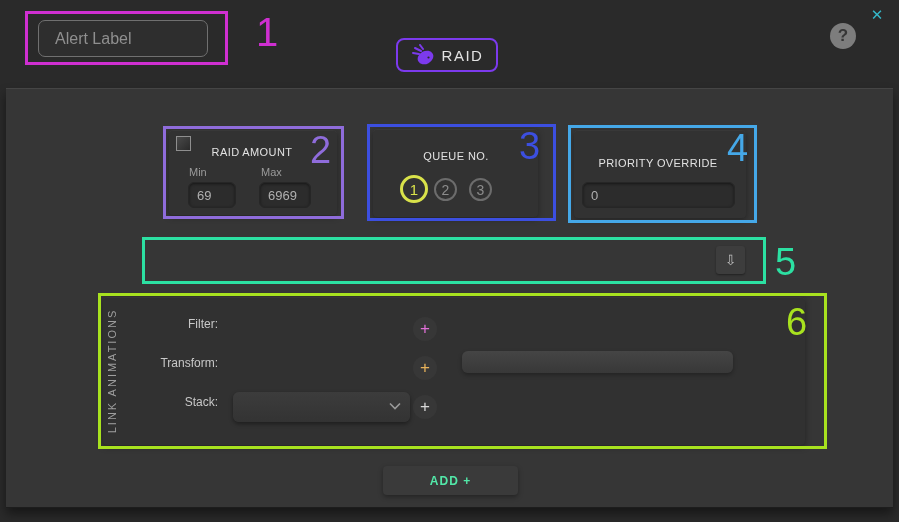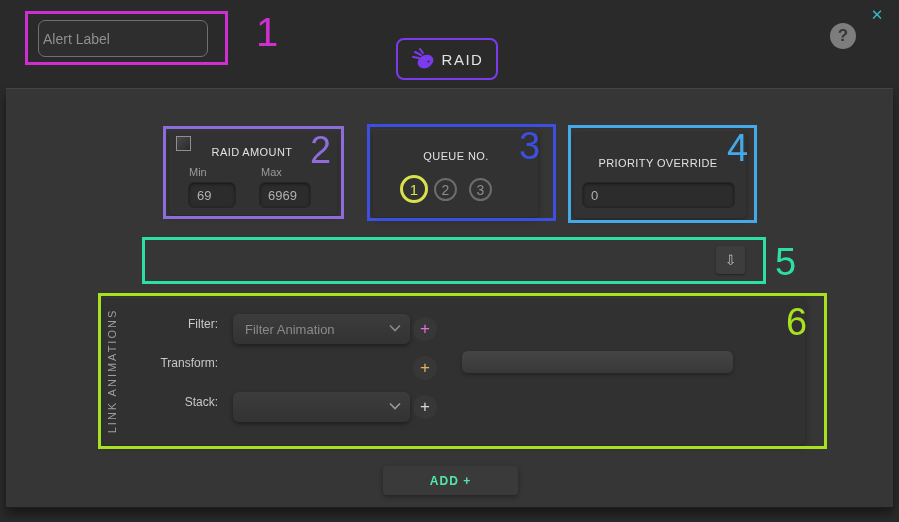--- a/index.html
+++ b/index.html
@@ -12,26 +12,26 @@
   .main-panel {
     position:absolute; left:6px; top:88px; width:887px; height:420px;
     background:#363636; border-top:1px solid rgba(255,255,255,.08);
     border-bottom:1px solid #1d1d1d;
     box-shadow:0 6px 10px rgba(0,0,0,.45);
   }
   
   .alert-input {
     position:absolute; left:38px; top:20px; width:170px; height:37px;
     background:#2e2e2e; border:1px solid #707070; border-radius:7px;
-    color:#cfcfcf; font-size:14px; padding:0 4px; outline:none;
+    color:#cfcfcf; font-size:16px; padding:0 16px; outline:none;
     font-family:"Liberation Sans", sans-serif;
   }
   .alert-input::placeholder { color:#8f8f8f; }
   .raid-btn {
-    position:absolute; left:396px; top:38px; width:102px; height:42px;
+    position:absolute; left:396px; top:38px; width:102px; height:34px;
     background:transparent; border:2px solid #7c3aed; border-radius:8px;
     display:flex; align-items:center; justify-content:center; gap:7px;
     cursor:pointer;
   }
   .raid-btn .lbl { color:#e2e2e2; font-size:15px; letter-spacing:1.5px; }
   .help-circle {
     position:absolute; left:830px; top:23px; width:26px; height:26px;
     border-radius:50%; background:#7d7d7d; color:#363636;
     font-size:17px; font-weight:bold; display:flex; align-items:center; justify-content:center;
     cursor:pointer;
@@ -168,26 +168,20 @@
   <div class="group-panel" style="left:574px;top:130px;width:172px;height:88px;"></div>
   <div class="grp-title" style="left:577px;top:157px;width:162px;">PRIORITY OVERRIDE</div>
   <input class="dark-input" style="left: 582px; top: 182px; width: 153px; height: 26px;" value="0">
 
   <div class="dl-btn">⇩</div>
 
   <div class="group-panel" style="left:103px;top:297px;width:702px;height:148px;background:#313131;"></div>
   <div class="vert-title">LINK ANIMATIONS</div>
 
   <div class="row-label" style="left:120px;top:317px;">Filter:</div>
-  <div class="dropdown" style="top:314px;">
-    <span class="val">Filter Animation</span>
-    <svg width="12" height="8" viewBox="0 0 12 8">
-      <polyline points="1,1.5 6,6.5 11,1.5" fill="none" stroke="#8a8a8a" stroke-width="1.6"></polyline>
-    </svg>
-  </div>
   <div class="plus-btn" style="top:317px;color:#e070d8;">+</div>
 
   <div class="row-label" style="left:120px;top:356px;">Transform:</div>
   <div class="plus-btn" style="top:356px;color:#e8b25a;">+</div>
   <div class="ghost-bar"></div>
 
   <div class="row-label" style="left:120px;top:395px;">Stack:</div>
   <div class="dropdown" style="top:392px;">
     <svg width="12" height="8" viewBox="0 0 12 8">
       <polyline points="1,1.5 6,6.5 11,1.5" fill="none" stroke="#9a9a9a" stroke-width="1.6"></polyline>

